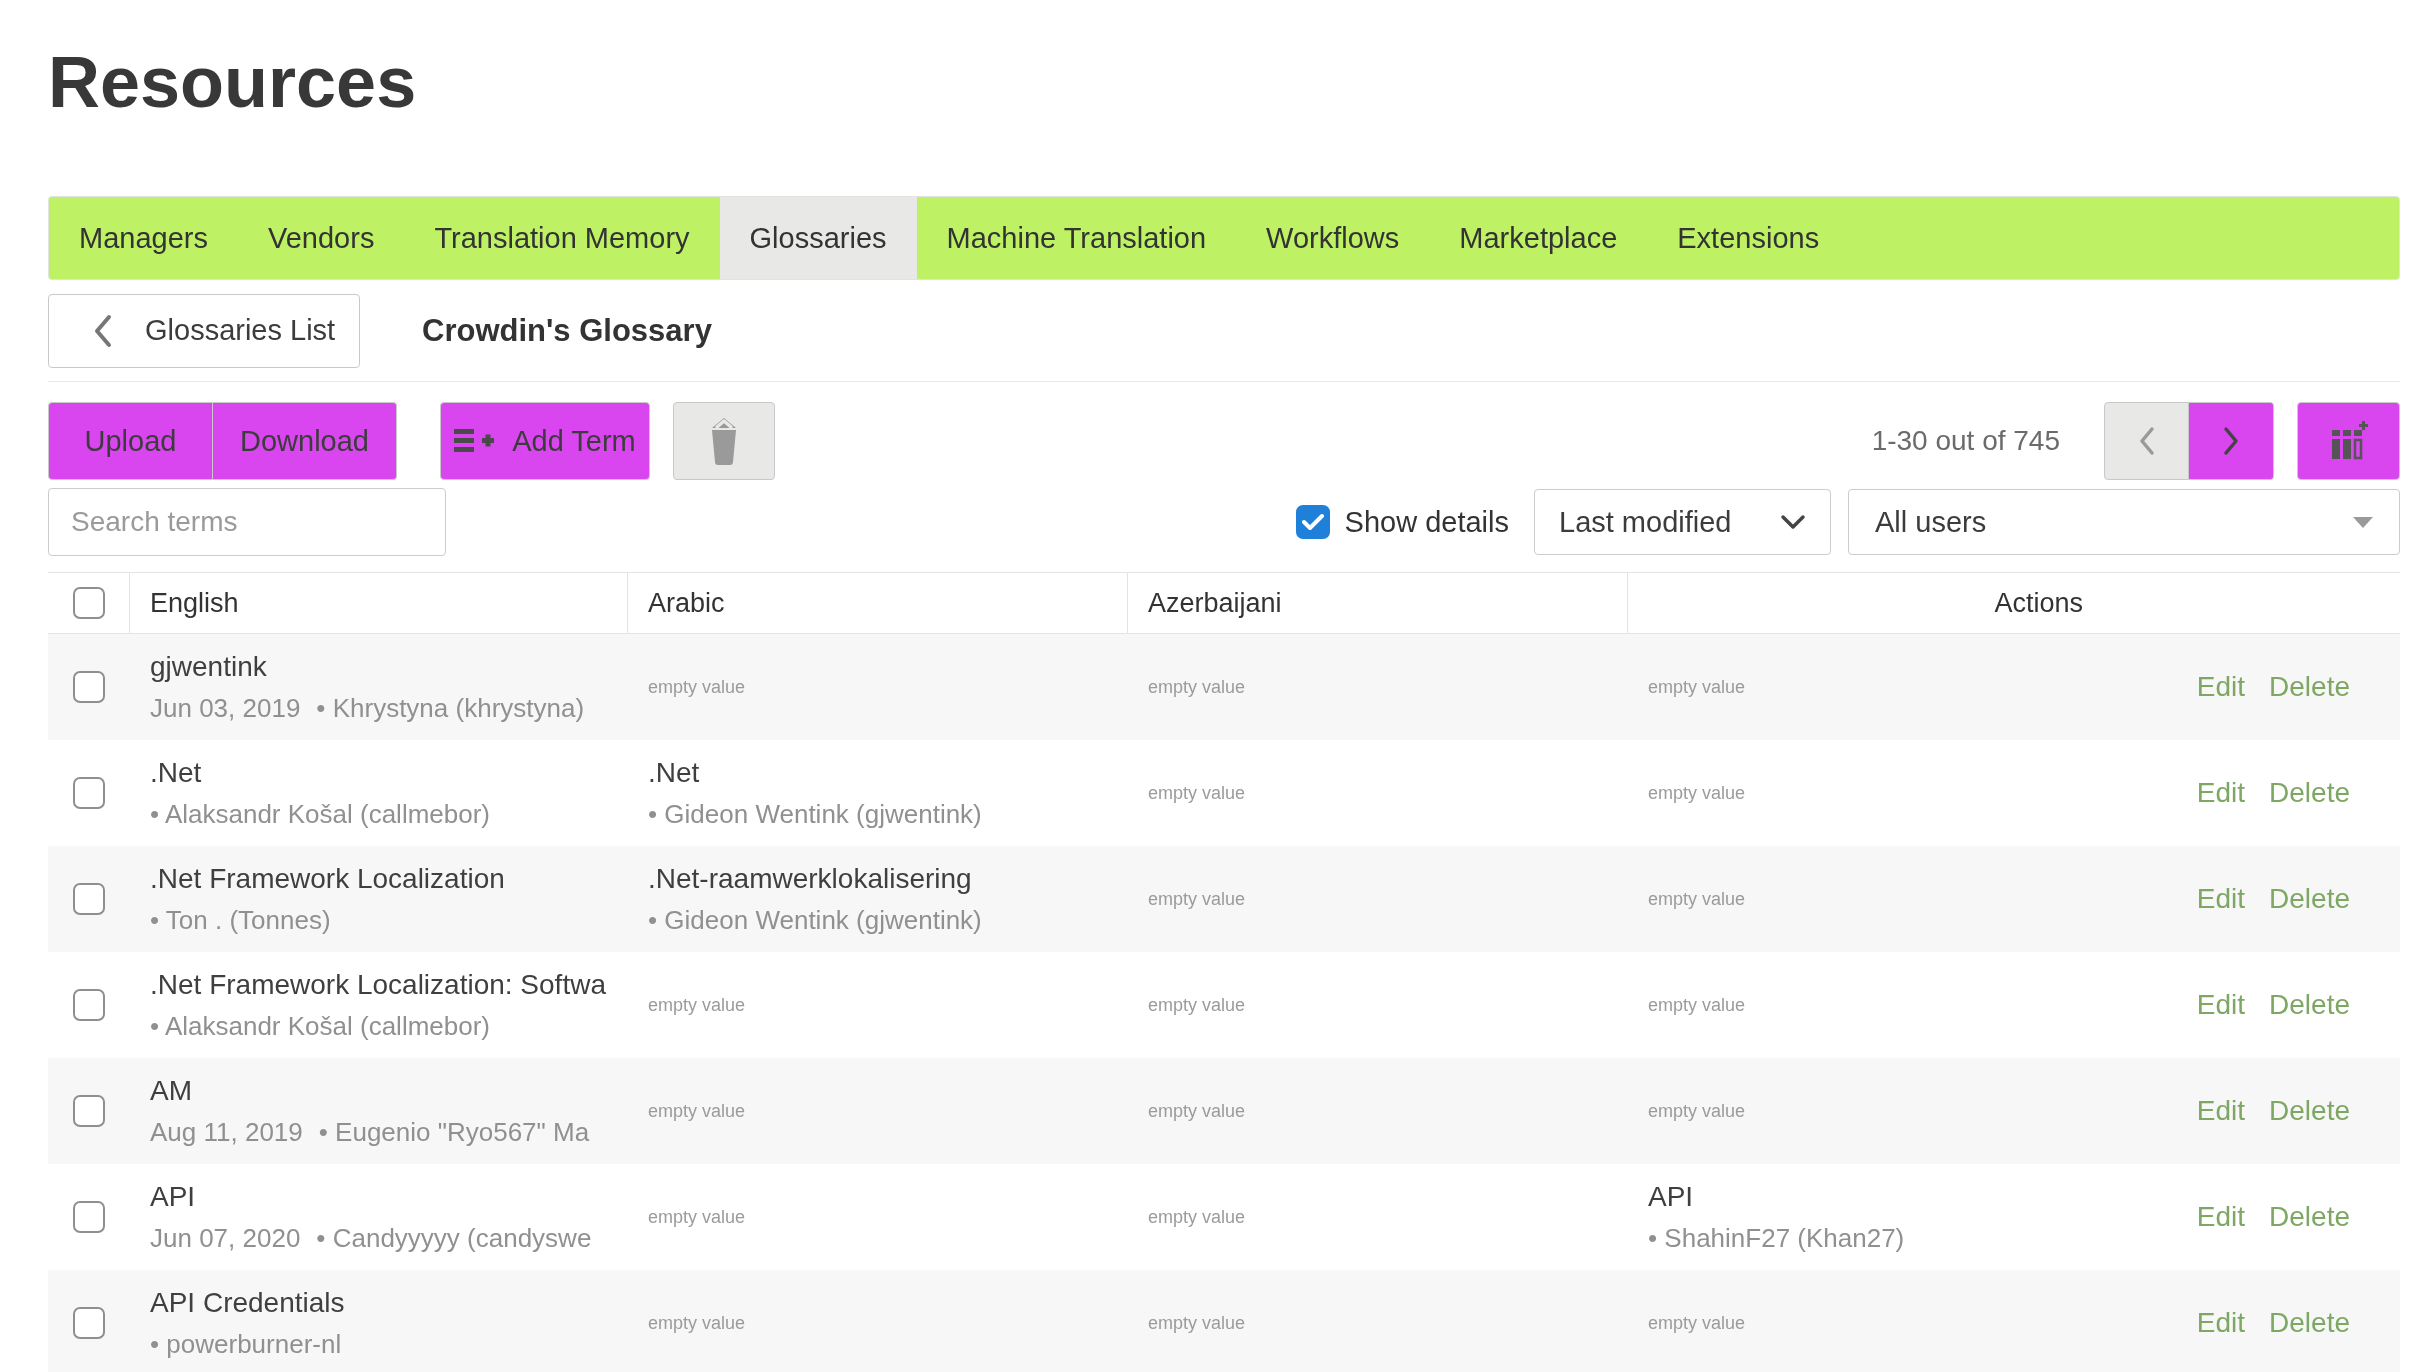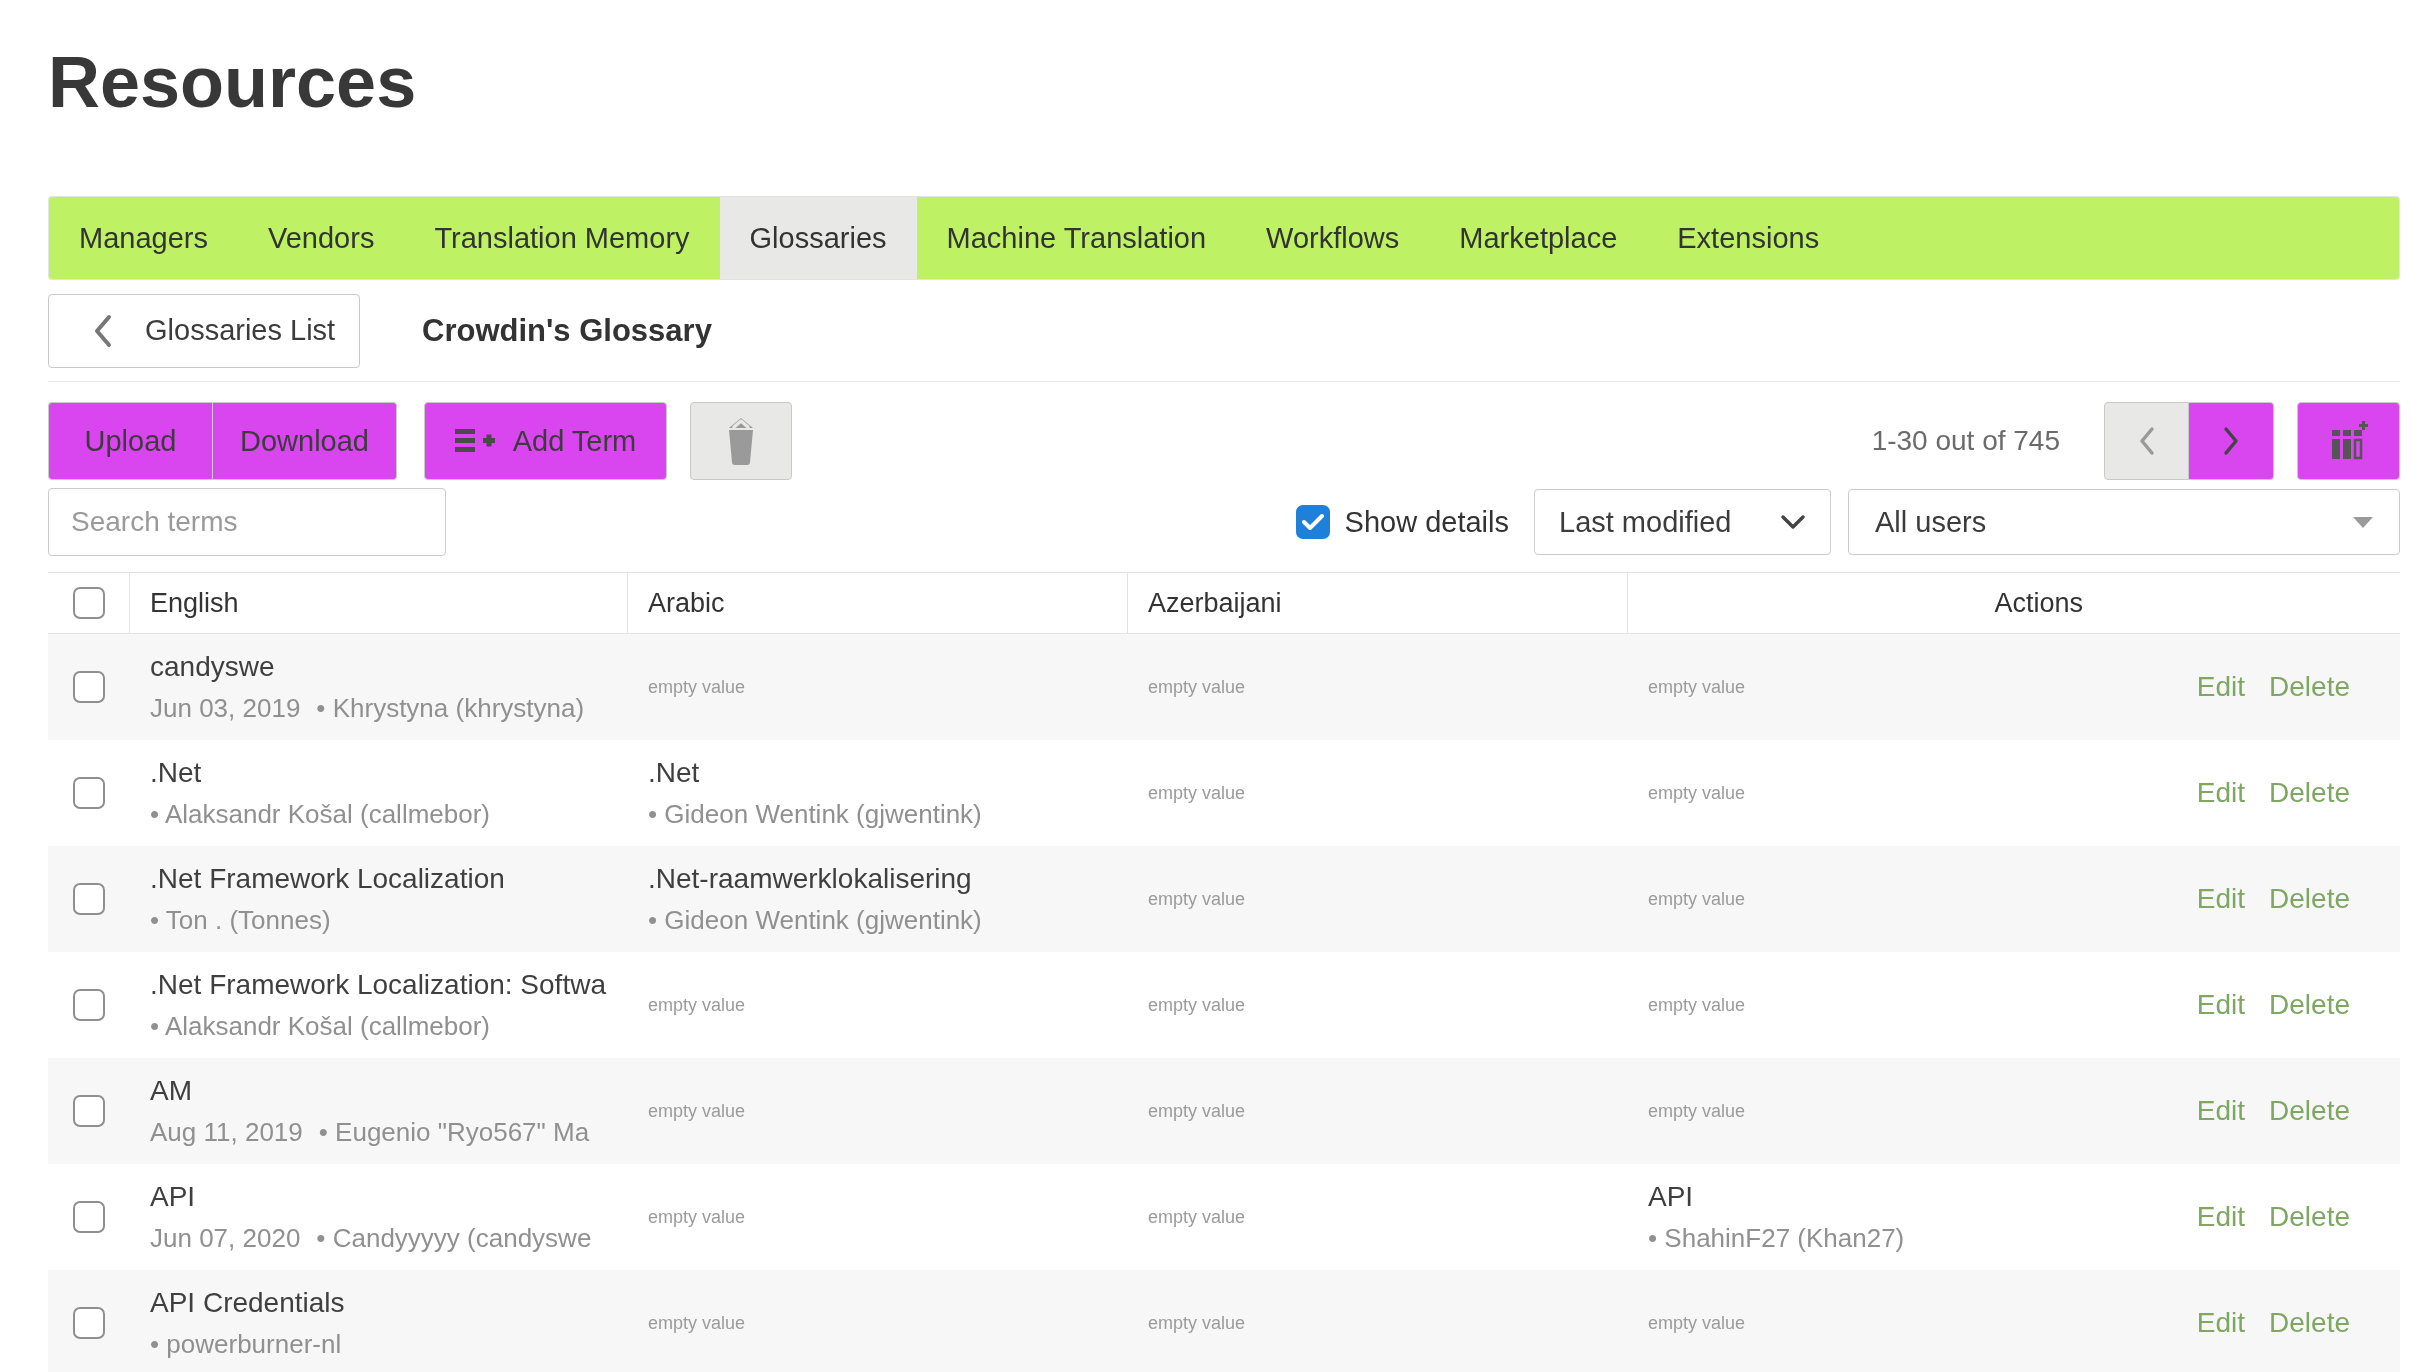--- a/index.html
+++ b/index.html
@@ -26,21 +26,21 @@
   
   .toolbar { width: 2352px; margin-top: 20px; height: 78px; display: flex; align-items: center; }
   .btn { height: 78px; background: #d946ef; border: 1px solid #c9c9c9; border-radius: 4px;
     font-size: 29px; color: #3c3c3c; display: flex; align-items: center; justify-content: center; cursor: pointer; }
   .btn-group { display: flex; height: 78px; }
   .btn-group .btn { border-radius: 0; }
   .btn-group .btn:first-child { border-radius: 4px 0 0 4px; }
   .btn-group .btn:last-child { border-radius: 0 4px 4px 0; border-left: none; }
   .upload-btn { width: 165px; }
   .download-btn { width: 184px; }
-  .addterm-btn { margin-left: 27px; width: 243px; gap: 18px; }
+  .addterm-btn { margin-left: 43px; width: 210px; gap: 18px; }
   .trash-btn { margin-left: 23px; width: 102px; background: #e8e8e6; }
   .range-text { margin-left: auto; font-size: 28px; color: #6b6b6b; white-space: nowrap; }
   .pager { margin-left: 44px; }
   .pager .btn { width: 85px; }
   .pager .btn.disabled { background: #e8e8e6; cursor: default; }
   .columns-btn { margin-left: 23px; width: 103px; }
 
   
   .filter-row { width: 2352px; margin-top: 8px; height: 68px; display: flex; align-items: center; }
   .search-input { width: 398px; height: 68px; border: 1px solid #ccc; border-radius: 4px;
@@ -226,21 +226,21 @@
       <div>Arabic</div>
       <div>Azerbaijani</div>
       <div>Actions</div>
     </div>
     <div id="t-body">
   <div class="t-row odd">
     <div class="cb-cell">
             <span class="cb"></span>
           </div>
     <div class="cell">
-            <div class="term">candyswe</div>
+            <div class="term">gjwentink</div>
             <div class="meta"><span class="date">Jun 03, 2019</span><span class="author">• Khrystyna (khrystyna)</span></div>
           </div>
     <div class="cell">
             <span class="empty">empty value</span>
           </div>
     <div class="cell">
             <span class="empty">empty value</span>
           </div>
     <div class="cell">
             <span class="empty">empty value</span>

